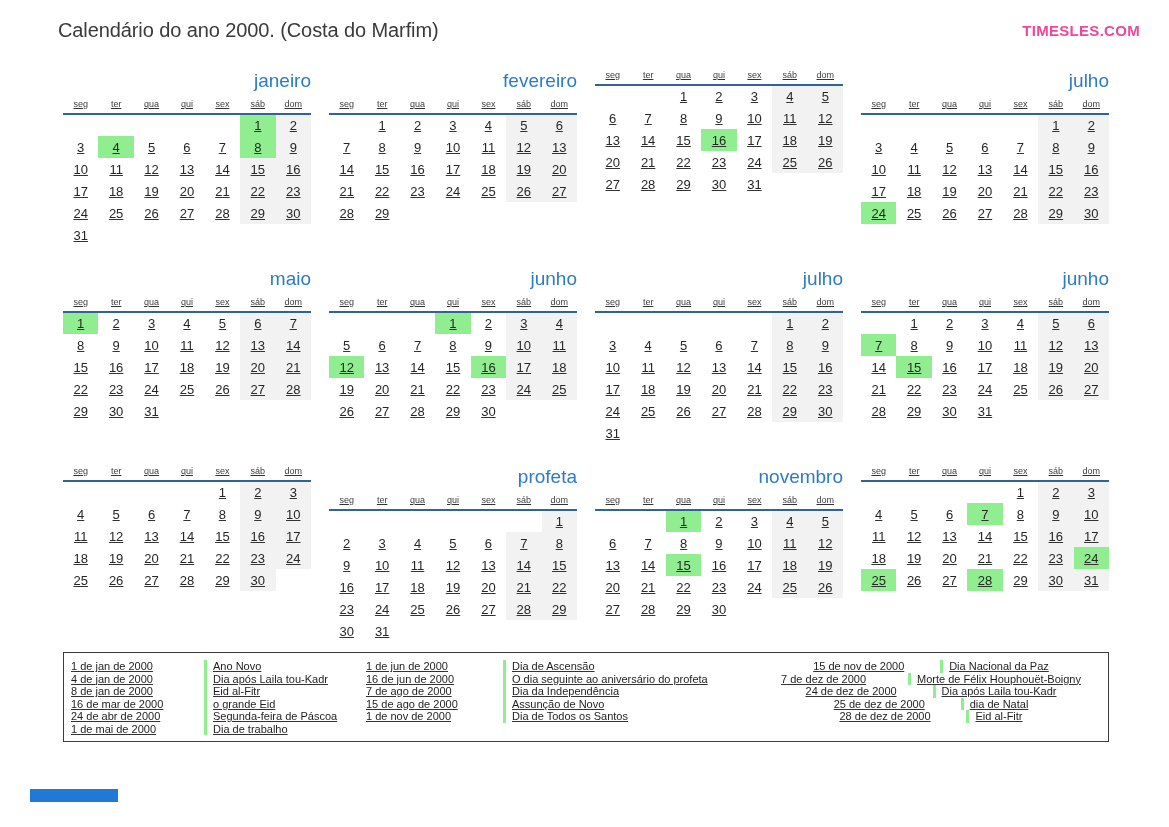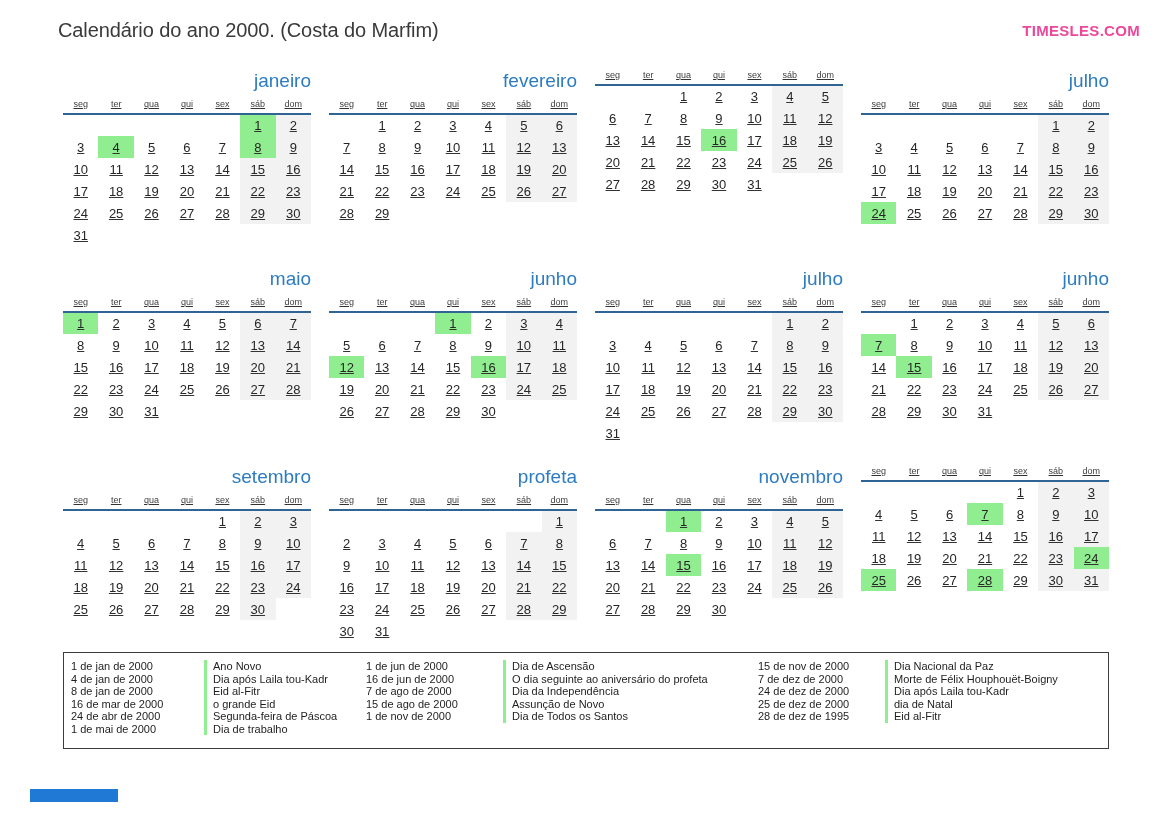--- a/index.html
+++ b/index.html
@@ -42,27 +42,28 @@
   .month-table td {
     height: 22px; padding: 0; text-align: center;
     font-size: 13px; color: #262626;
   }
   td.weekend { background: #f2f2f2; }
   td.hl { background: #90ee90; }
   .holidays-box {
     margin: 10px 60px 0 63px;
     border: 1px solid #3c3c3c;
     display: flex;
-    padding: 7px 0 13px 7px;
+    padding: 7px 0 6px 7px;
     min-height: 88px;
+    text-decoration: underline;
   }
   .holiday-col { display: flex; flex-direction: column; }
   .holiday-col.c0 { width: 295px; }
   .holiday-col.c1 { width: 392px; }
-  .holiday-col.c2 { flex: 1; }
+  .holiday-col.c2 { flex: 1; align-items: center; }
   .holiday-row {
     display: flex; align-items: stretch;
     font-size: 11px; line-height: 12.5px; color: #1e1e1e;
   }
   .h-date { width: 133px; flex: 0 0 auto; }
   .holiday-col.c1 .h-date { width: 137px; }
   .holiday-col.c2 .h-date { width: 127px; }
   .h-bar { width: 3px; background: #90ee90; flex: 0 0 auto; margin-right: 6px; }
   .h-name { flex: 1; padding-right: 4px; }
   .bottom-bar {
@@ -595,21 +596,20 @@
             <td>30</td>
             <td>31</td>
             <td class="empty"></td>
             <td class="empty"></td>
             <td class="empty"></td>
           </tr>
         </tbody>
       </table>
     </div>
     <div class="month">
-      <div class="month-title">setembro</div>
       <table class="month-table">
         <thead>
           <tr>
             <th>seg</th>
             <th>ter</th>
             <th>qua</th>
             <th>qui</th>
             <th>sex</th>
             <th>sáb</th>
             <th>dom</th>
@@ -938,20 +938,20 @@
         <span class="h-date">24 de dez de 2000</span>
         <span class="h-bar"></span>
         <span class="h-name">Dia após Laila tou-Kadr</span>
       </div>
       <div class="holiday-row">
         <span class="h-date">25 de dez de 2000</span>
         <span class="h-bar"></span>
         <span class="h-name">dia de Natal</span>
       </div>
       <div class="holiday-row">
-        <span class="h-date">28 de dez de 1995</span>
+        <span class="h-date">28 de dez de 2000</span>
         <span class="h-bar"></span>
         <span class="h-name">Eid al-Fitr</span>
       </div>
     </div>
   </div>
 
 <button class="bottom-bar"></button>
 
 </body></html>

